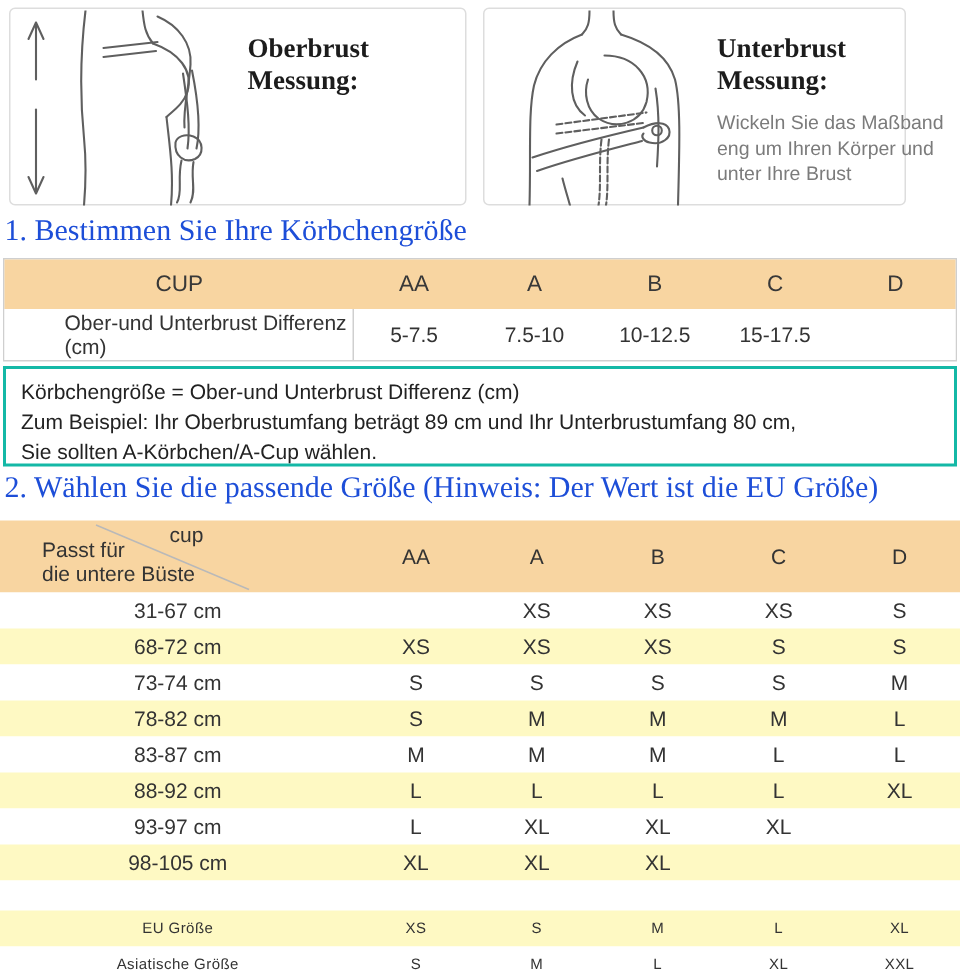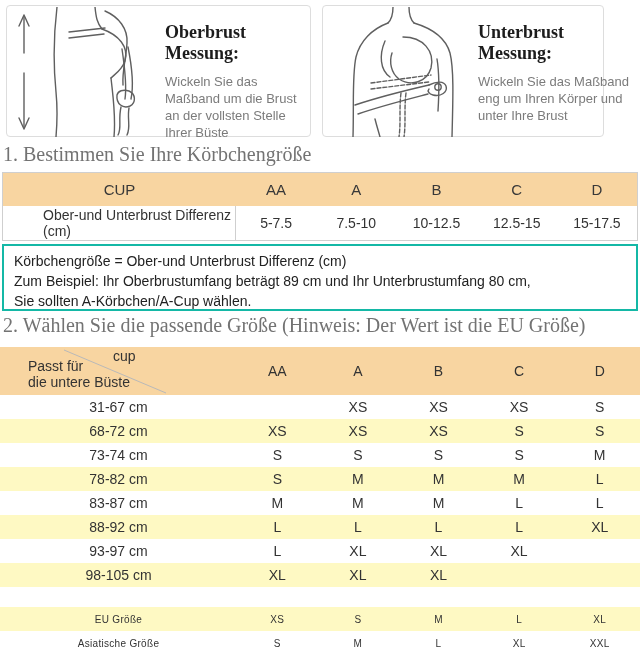--- a/index.html
+++ b/index.html
@@ -22,21 +22,21 @@
   .panel-title {
     font-family:"Liberation Serif", serif; font-weight:bold;
     font-size:18px; line-height:21px; color:#1c1c1c;
   }
   .panel-body {
     margin-top:9px; font-size:13px; line-height:17px; color:#7b7b7b;
   }
   
   .heading {
     position:absolute; left:3px; font-family:"Liberation Serif", serif;
-    font-size:20px; color:#737373; white-space:nowrap;
+    font-size:20px; color:#1d4ed8; white-space:nowrap;
   }
   #heading1 { top:143px; }
   #heading2 { top:314px; }
   
   .table1 {
     position:absolute; left:2px; top:172px; width:636px;
     border:1px solid #cfcfcf; background:#fff;
   }
   .t1row { display:grid; grid-template-columns:233px 1fr 1fr 1fr 1fr 1fr; }
   .t1-header { height:33px; background:#F8D5A1; }
@@ -97,21 +97,20 @@
         <path d="M108,88 C107,97 114,102 121,99 C127,96 127,87 120,84 C114,82 109,84 108,88"></path>
         <path d="M120,101 C118,112 122,120 118,128"></path>
         <path d="M112,100 C109,113 113,121 109,128"></path>
       </g>
     </svg>
     <div class="panel-texts">
       <div class="panel-title">
         <div>Oberbrust</div>
         <div>Messung:</div>
       </div>
-      <div class="panel-body">Wickeln Sie das Maßband um die Brust an der vollsten Stelle Ihrer Büste</div>
     </div>
   </div>
 
   <div class="panel panel-right">
     <svg class="illustration lineart" width="152" height="130" viewBox="0 0 152 130">
       <g>
         <path d="M68,0 C68,8 67,12 63,16"></path>
         <path d="M84,0 C84,8 85,12 89,16"></path>
         <path d="M63,16 C47,22 35,34 31,50 C27,68 29,96 28,130"></path>
         <path d="M89,16 C109,22 121,32 125,46 C129,62 128,92 127,130"></path>
@@ -147,21 +146,20 @@
       <div class="cell">A</div>
       <div class="cell">B</div>
       <div class="cell">C</div>
       <div class="cell">D</div>
     </div>
     <div class="t1row t1-data">
       <div class="cell t1-label">Ober-und Unterbrust Differenz (cm)</div>
       <div class="cell">5-7.5</div>
       <div class="cell">7.5-10</div>
       <div class="cell">10-12.5</div>
-      <div class="cell">12.5-15</div>
       <div class="cell">15-17.5</div>
     </div>
   </div>
 
   <div class="note">
     <div>Körbchengröße = Ober-und Unterbrust Differenz (cm)</div>
     <div>Zum Beispiel: Ihr Oberbrustumfang beträgt 89 cm und Ihr Unterbrustumfang 80 cm,</div>
     <div>Sie sollten A-Körbchen/A-Cup wählen.</div>
   </div>
 

